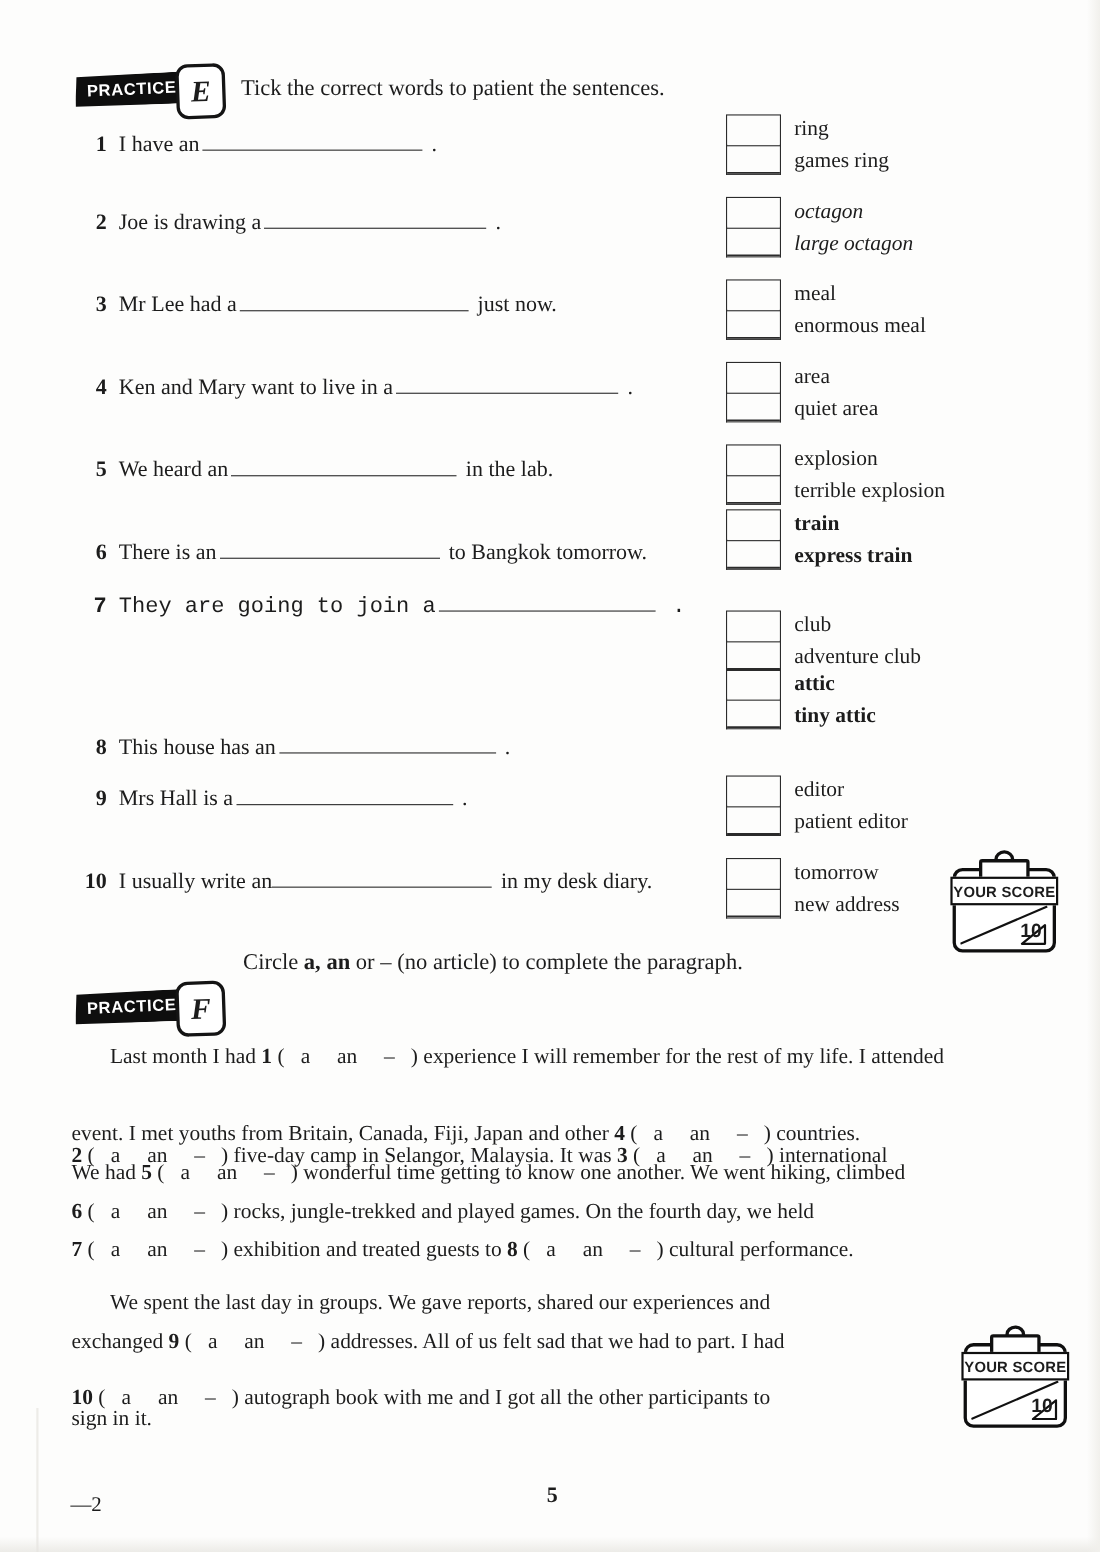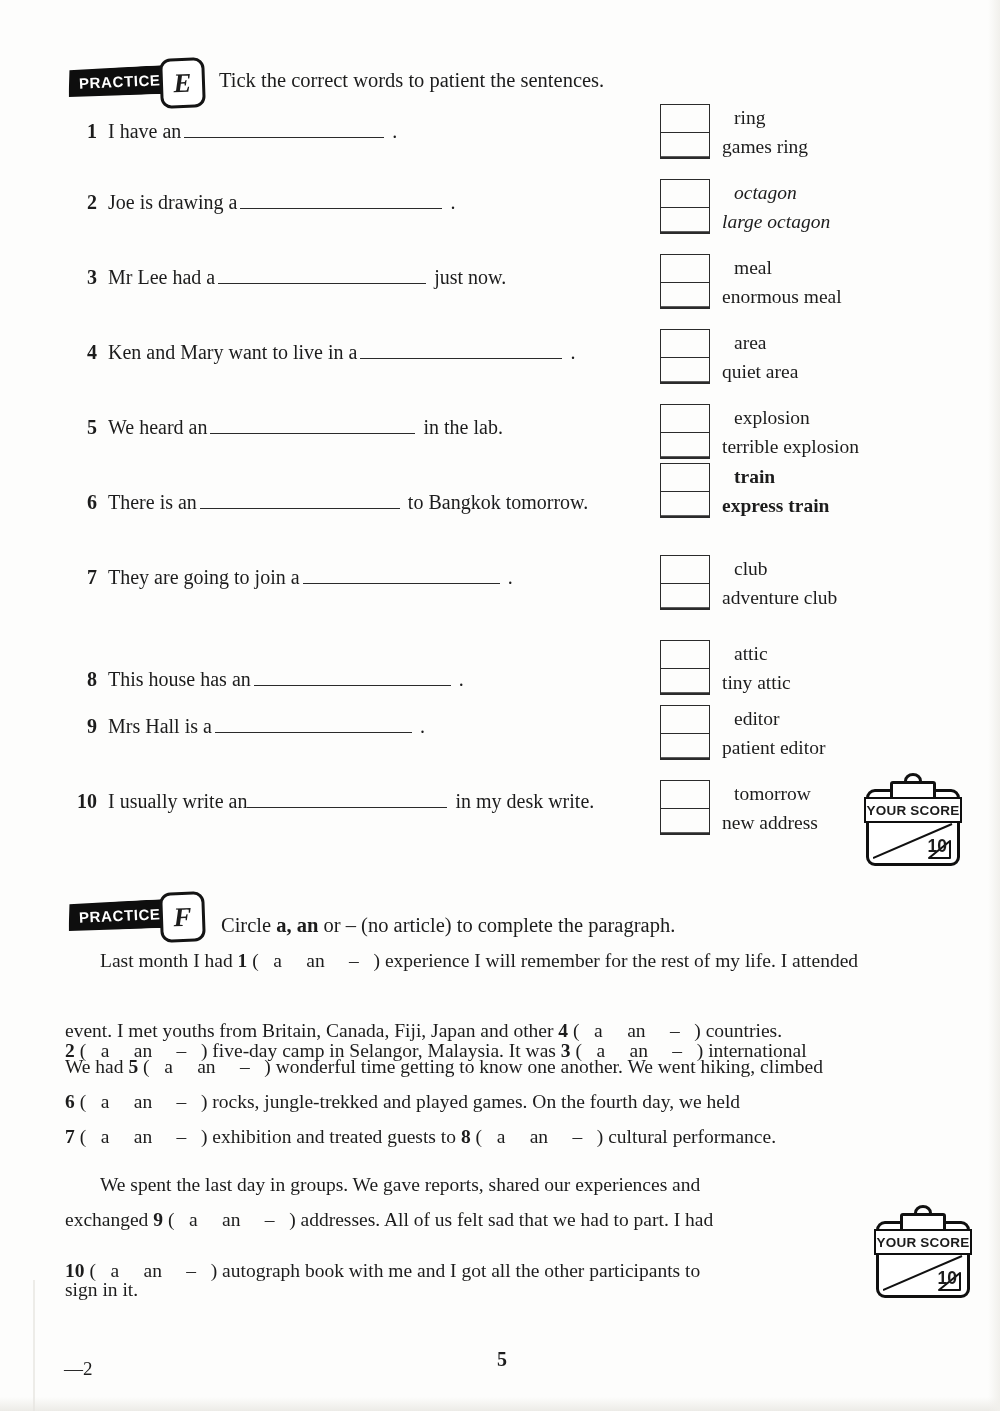--- a/index.html
+++ b/index.html
@@ -37,21 +37,21 @@
   .row{position:absolute;left:63px;font-size:20px;white-space:nowrap;}
   .row .num{display:inline-block;width:34px;text-align:right;font-weight:bold;margin-right:11px;}
   .blank{display:inline-block;border-bottom:1.7px solid #2a2a2a;height:15px;margin:0 3px;}
 
   
   .pair{position:absolute;left:660px;width:300px;height:58px;}
   .cb{position:absolute;left:0;width:48px;height:27px;border:1.7px solid #2b2b2b;background:transparent;}
   .cb1{top:0;}
   .cb2{top:27px;border-top:none;box-shadow:0 -1.7px 0 #2b2b2b inset;}
   .olabel{position:absolute;left:62px;font-size:19.5px;line-height:27px;white-space:nowrap;}
-  .l1{top:0;margin-left:12px;}
+  .l1{top:0;}
   .l2{top:29px;}
 
   
   .score{position:absolute;width:94px;height:92px;}
   .score .ring{position:absolute;top:-1px;left:50%;transform:translateX(-50%);
     width:12px;height:10px;border:3px solid #111;border-radius:50%;background:#fff;z-index:1;}
   .score .clip{position:absolute;top:7px;left:50%;transform:translateX(-50%);
     width:40px;height:14px;background:#fff;border:3px solid #111;border-radius:3px;z-index:4;}
   .score .board{position:absolute;top:15px;left:0;right:0;bottom:0;
     background:#fff;border:3.5px solid #0f0f0f;border-radius:9px;z-index:2;}
@@ -81,24 +81,24 @@
 <div class="pb-black" style="left:68px;top:67px;">PRACTICE</div>
 <div class="pb-letter" style="left:160px;top:58px;">E</div>
 <div class="instruction" style="left:219px;top:69px;">Tick the correct words to patient the sentences.</div>
 
 <div class="row" style="top:120px;"><span class="num">1</span><span>I have an</span><span class="blank" style="width:200px;"></span><span> .</span></div>
 <div class="row" style="top:191px;"><span class="num">2</span><span>Joe is drawing a</span><span class="blank" style="width:202px;"></span><span> .</span></div>
 <div class="row" style="top:266px;"><span class="num">3</span><span>Mr Lee had a</span><span class="blank" style="width:208px;"></span><span> just now.</span></div>
 <div class="row" style="top:341px;"><span class="num">4</span><span>Ken and Mary want to live in a</span><span class="blank" style="width:202px;"></span><span> .</span></div>
 <div class="row" style="top:416px;"><span class="num">5</span><span>We heard an</span><span class="blank" style="width:205px;"></span><span> in the lab.</span></div>
 <div class="row" style="top:491px;"><span class="num">6</span><span>There is an</span><span class="blank" style="width:200px;"></span><span> to Bangkok tomorrow.</span></div>
-<div class="row" style="top:566px;"><span class="num">7</span><span>They are going to join a</span><span class="blank" style="width:197px;"></span><span> .</span></div>
+<div class="row" style="top:540px;font-family:Liberation Mono, monospace;"><span class="num">7</span><span>They are going to join a</span><span class="blank" style="width:197px;"></span><span> .</span></div>
 <div class="row" style="top:668px;"><span class="num">8</span><span>This house has an</span><span class="blank" style="width:197px;"></span><span> .</span></div>
 <div class="row" style="top:715px;"><span class="num">9</span><span>Mrs Hall is a</span><span class="blank" style="width:197px;"></span><span> .</span></div>
-<div class="row" style="top:790px;"><span class="num">10</span><span>I usually write an</span><span class="blank" style="width:200px;margin-left:0;"></span><span> in my desk write.</span></div>
+<div class="row" style="top:790px;"><span class="num">10</span><span>I usually write an</span><span class="blank" style="width:200px;margin-left:0;"></span><span> in my desk diary.</span></div>
 
 <div class="pair" style="top:104px;">
     <div class="cb cb1"></div>
     <div class="cb cb2"></div>
     <span class="olabel l1">ring</span>
     <span class="olabel l2">games ring</span>
   </div>
 <div class="pair" style="top:179px;font-style:italic;">
     <div class="cb cb1"></div>
     <div class="cb cb2"></div>
@@ -128,21 +128,21 @@
     <div class="cb cb2"></div>
     <span class="olabel l1">train</span>
     <span class="olabel l2">express train</span>
   </div>
 <div class="pair" style="top:555px;">
     <div class="cb cb1"></div>
     <div class="cb cb2"></div>
     <span class="olabel l1">club</span>
     <span class="olabel l2">adventure club</span>
   </div>
-<div class="pair" style="top:640px;">
+<div class="pair" style="top:608px;font-weight:bold;">
     <div class="cb cb1"></div>
     <div class="cb cb2"></div>
     <span class="olabel l1">attic</span>
     <span class="olabel l2">tiny attic</span>
   </div>
 <div class="pair" style="top:705px;">
     <div class="cb cb1"></div>
     <div class="cb cb2"></div>
     <span class="olabel l1">editor</span>
     <span class="olabel l2">patient editor</span>
@@ -161,21 +161,21 @@
   <div class="banner">YOUR SCORE</div>
   <svg width="80" height="36" viewBox="0 0 80 36">
     <line x1="0" y1="35" x2="79" y2="1" stroke="#111" stroke-width="2"></line>
     <path d="M 56 35 L 77 18 L 77 35 Z" fill="#fff" stroke="#111" stroke-width="2" stroke-linejoin="round"></path>
   </svg>
   <div class="total">10</div>
 </div>
 
 <div class="pb-black" style="left:68px;top:901px;">PRACTICE</div>
 <div class="pb-letter" style="left:160px;top:892px;">F</div>
-<div class="instruction" style="left:221px;top:914px;"><span>Circle </span><span class="b">a, an</span><span> or – (no article) to complete the paragraph.</span></div>
+<div class="instruction" style="left:221px;top:864px;"><span>Circle </span><span class="b">a, an</span><span> or – (no article) to complete the paragraph.</span></div>
 
 <div class="fline ind" style="top:950px;"><span>Last month I had </span><span class="b">1</span><span class="choices"> (   a     an     –   ) </span><span>experience I will remember for the rest of my life. I attended</span></div>
 <div class="fline" style="top:1040px;"><span class="b">2</span><span class="choices"> (   a     an     –   ) </span><span>five-day camp in Selangor, Malaysia. It was </span><span class="b">3</span><span class="choices"> (   a     an     –   ) </span><span>international</span></div>
 <div class="fline" style="top:1020px;"><span>event. I met youths from Britain, Canada, Fiji, Japan and other </span><span class="b">4</span><span class="choices"> (   a     an     –   ) </span><span>countries.</span></div>
 <div class="fline" style="top:1056px;"><span>We had </span><span class="b">5</span><span class="choices"> (   a     an     –   ) </span><span>wonderful time getting to know one another. We went hiking, climbed</span></div>
 <div class="fline" style="top:1091px;"><span class="b">6</span><span class="choices"> (   a     an     –   ) </span><span>rocks, jungle-trekked and played games. On the fourth day, we held</span></div>
 <div class="fline" style="top:1126px;"><span class="b">7</span><span class="choices"> (   a     an     –   ) </span><span>exhibition and treated guests to </span><span class="b">8</span><span class="choices"> (   a     an     –   ) </span><span>cultural performance.</span></div>
 
 <div class="fline ind" style="top:1174px;"><span>We spent the last day in groups. We gave reports, shared our experiences and</span></div>
 <div class="fline" style="top:1209px;"><span>exchanged </span><span class="b">9</span><span class="choices"> (   a     an     –   ) </span><span>addresses. All of us felt sad that we had to part. I had</span></div>

